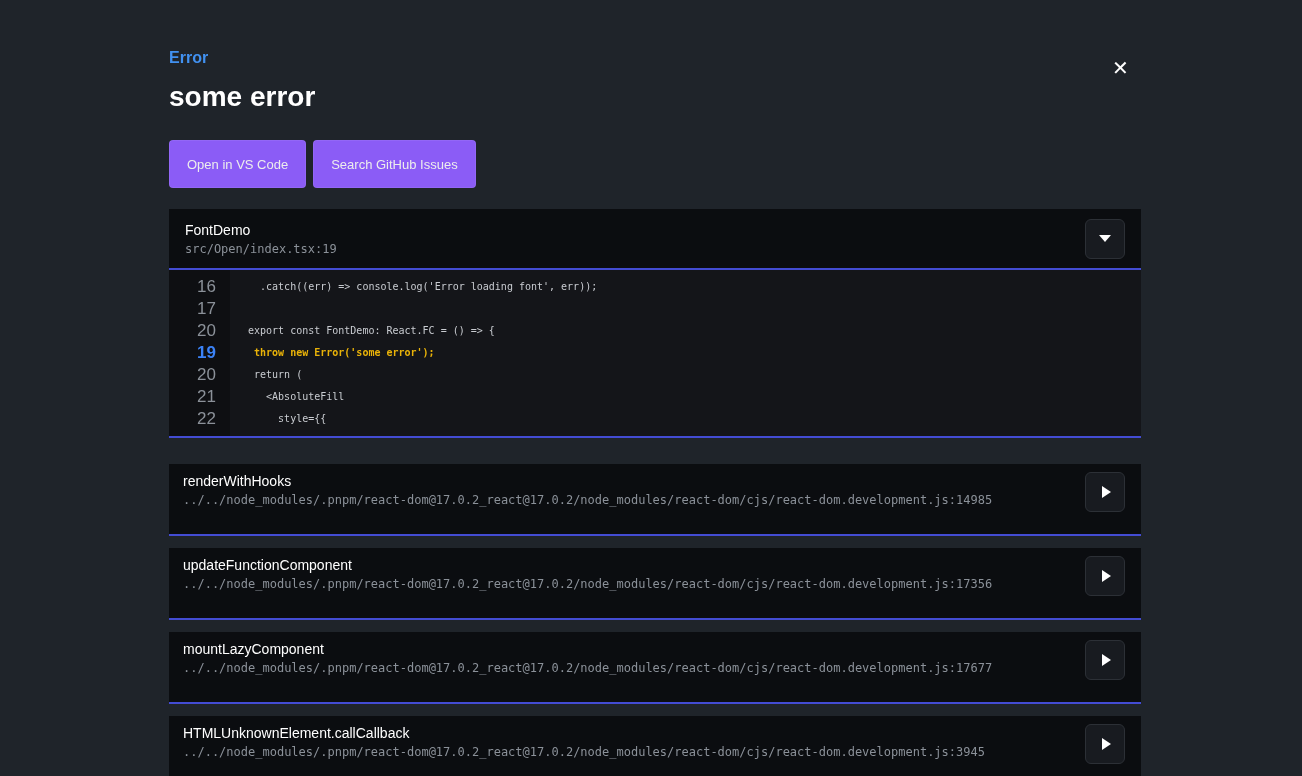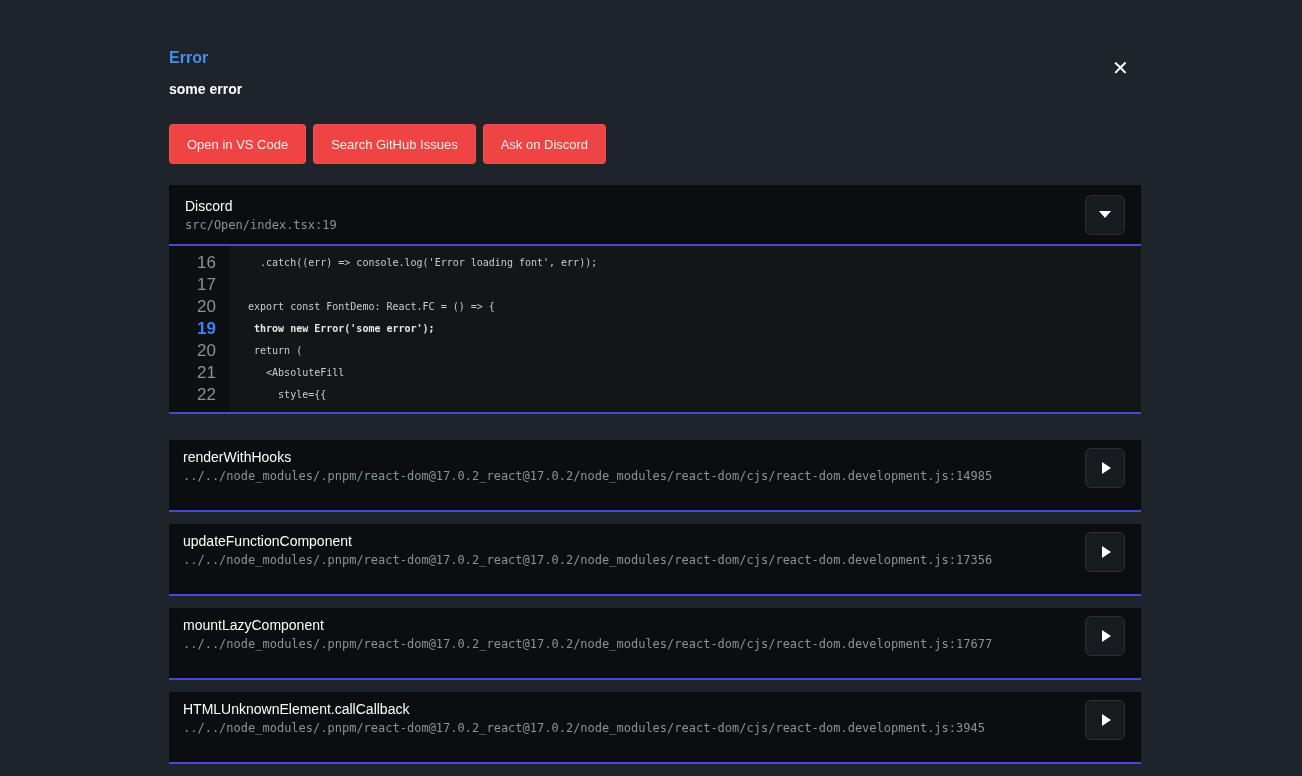--- a/index.html
+++ b/index.html
@@ -28,28 +28,28 @@
     font-family:"DejaVu Sans", sans-serif;
     line-height:1;
   }
 
   .error-type{
     color:var(--title-blue);
     font-size:16px;font-weight:bold;
     margin-bottom:14px;
   }
   .error-message{
-    font-size:14px;font-weight:bold;color:#fff;
+    font-size:28px;font-weight:bold;color:#fff;
     margin-bottom:27px;
   }
 
   .actions{display:flex;gap:7px;margin-bottom:21px;}
   .action-btn{
-    height:40px;padding:0 17px;
-    background:#ef4444;
+    height:48px;padding:0 17px;
+    background:#8b5cf6;
     border:1px solid rgba(255,255,255,0.07);
     border-radius:4px;
     color:#ededed;font-size:13px;
     font-family:"Liberation Sans", sans-serif;
     cursor:pointer;
   }
 
   .source-card{
     background:var(--card);
     border-bottom:2px solid var(--accent);
@@ -105,21 +105,21 @@
   .gutter-line{
     font-family:Liberation Sans, sans-serif;
     font-size:17px;line-height:22px;color:var(--text-secondary);text-align:right;
   }
   .code-line{
     font-family:"DejaVu Sans Mono", monospace;
     font-size:10px;line-height:22px;color:#c9ccd1;
     white-space:pre;
   }
   .gutter-line.hl{color:#3b82f6;font-weight:bold;}
-  .code-line.hl{color:#e5e5e5;font-weight:bold;}
+  .code-line.hl{color:#eab308;font-weight:bold;}
 
   .stack-row{
     position:relative;
     background:var(--card);
     border-bottom:2px solid var(--accent);
     height:72px;
     padding:9px 72px 9px 14px;
     margin-bottom:12px;
   }
   .stack-row .frame-name{margin-bottom:4px;}
@@ -135,27 +135,26 @@
   <button class="close-btn">✕</button>
 
   <div class="content">
 
     <div class="error-type">Error</div>
     <h1 class="error-message">some error</h1>
 
     <div class="actions">
         <button class="action-btn">Open in VS Code</button>
         <button class="action-btn">Search GitHub Issues</button>
-        <button class="action-btn">Ask on Discord</button>
       </div>
 
     <div class="source-card">
       <div class="source-header">
         <div>
-          <div class="frame-name">Discord</div>
+          <div class="frame-name">FontDemo</div>
           <div class="frame-location">src/Open/index.tsx:19</div>
         </div>
         <button class="icon-btn">
           <span class="caret-down"></span>
         </button>
       </div>
       <div class="code">
         <div class="gutter-col">
             <div class="gutter-line">16</div>
             <div class="gutter-line">17</div>

